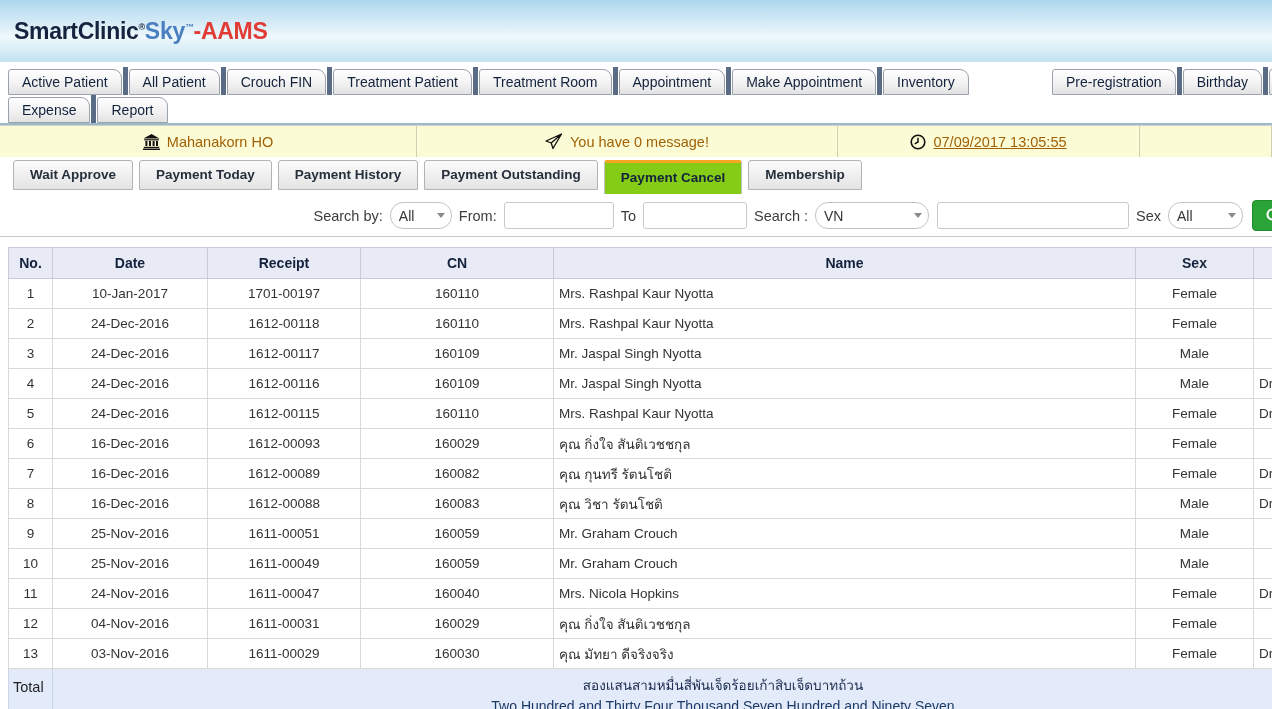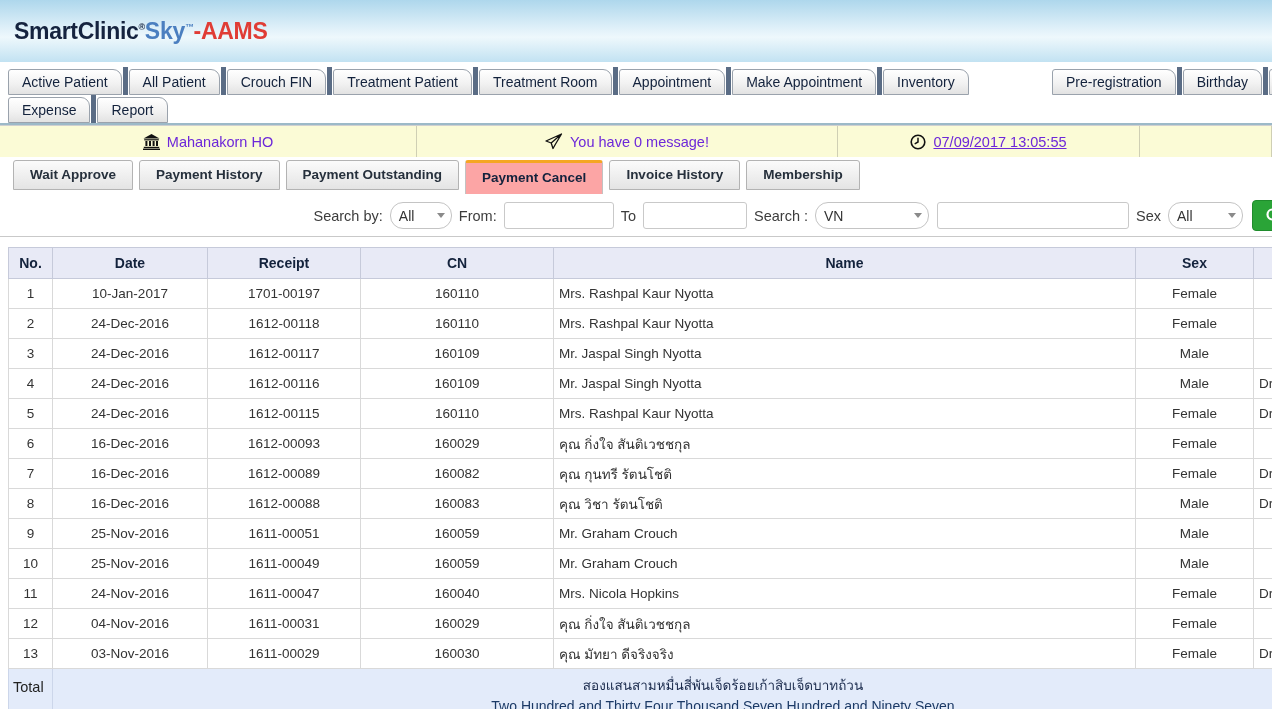--- a/index.html
+++ b/index.html
@@ -23,34 +23,34 @@
   .main-tab { height:26px; line-height:24px; padding:0 13px; white-space:nowrap;
     background:linear-gradient(180deg,#ffffff 0%,#f2f2f2 55%,#e2e2e2 100%);
     border:1px solid #9aa2ac; border-radius:3px 9px 0 0;
     font-weight:normal; font-size:14px; color:#13223c; cursor:default; }
   .tab-sep { width:5px; height:28px; background:#5a6c85; margin:0 1px; align-self:flex-end; }
   .tabs-right { display:flex; align-items:flex-end; margin-left:auto; }
   .tab-fragment { width:12px; padding:0; margin-right:-9px; }
 
   
   .infobar { height:32px; background:#fbfbd6; border-top:1px solid #cfcfcf;
-    display:flex; font-size:14.5px; color:#6d28d9; }
+    display:flex; font-size:14.5px; color:#a16207; }
   .info-cell { display:flex; align-items:center; justify-content:center; gap:7px;
     border-right:1px solid #cfcfb4; }
   .info-cell.c1 { width:417px; } .info-cell.c2 { width:421px; }
   .info-cell.c3 { width:302px;text-decoration:underline; } .info-cell.c4 { flex:1; border-right:1px solid #cfcfb4; }
   .info-cell svg { display:block; }
 
   
   .subtabs { display:flex; align-items:flex-start; padding-left:13px; margin-top:3px; height:35px; }
   .sub-tab { height:30px; line-height:28px; padding:0 16px; margin-right:6px; white-space:nowrap;
     background:linear-gradient(180deg,#fbfbfb,#e4e4e4);
     border:1px solid #b3b3b3; border-radius:3px 3px 0 0;
     font-weight:bold; font-size:13.5px; color:#26303c; cursor:default; }
-  .sub-tab.active { height:34px; line-height:29px; background:#fca5a5;
+  .sub-tab.active { height:34px; line-height:29px; background:#84cc16;
     border:1px solid #c2c2c2; border-top:3px solid #f5a623; border-bottom:none;
     color:#13223c; }
 
   
   .searchrow { height:42px; display:flex; align-items:center; justify-content:flex-end;
     border-bottom:1px solid #c9c9c9; font-size:14.5px; color:#3c3c3c; }
   .searchrow .lbl { margin:0 7px; white-space:nowrap; }
   .sel { position:relative; height:27px; background:#fff; border:1px solid #c4c4c4;
     border-radius:13px; display:flex; align-items:center; padding:0 20px 0 8px;
     font-size:14px; color:#333; }
@@ -148,24 +148,24 @@
       <circle cx="8" cy="8" r="6.8" fill="none" stroke="#111" stroke-width="1.6"></circle>
       <path d="M8 4.2 V8 L5.2 9.6" fill="none" stroke="#111" stroke-width="1.5" stroke-linecap="round"></path>
     </svg>
     <span>07/09/2017 13:05:55</span>
   </div>
   <div class="info-cell c4"></div>
 </div>
 
 <div class="subtabs" id="subtabs">
     <span class="sub-tab">Wait Approve</span>
+    <span class="sub-tab">Payment Today</span>
     <span class="sub-tab">Payment History</span>
     <span class="sub-tab">Payment Outstanding</span>
     <span class="sub-tab active">Payment Cancel</span>
-    <span class="sub-tab">Invoice History</span>
     <span class="sub-tab">Membership</span>
   </div>
 
 <div class="searchrow">
   <span class="lbl">Search by:</span>
   <div class="sel w-all">
     <span>All</span>
     <span class="chev"></span>
   </div>
   <span class="lbl">From:</span>

